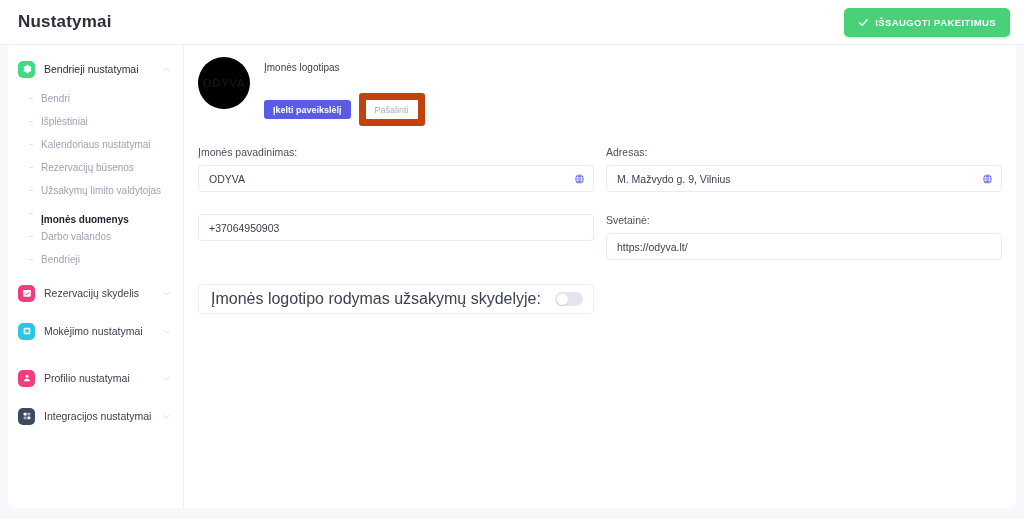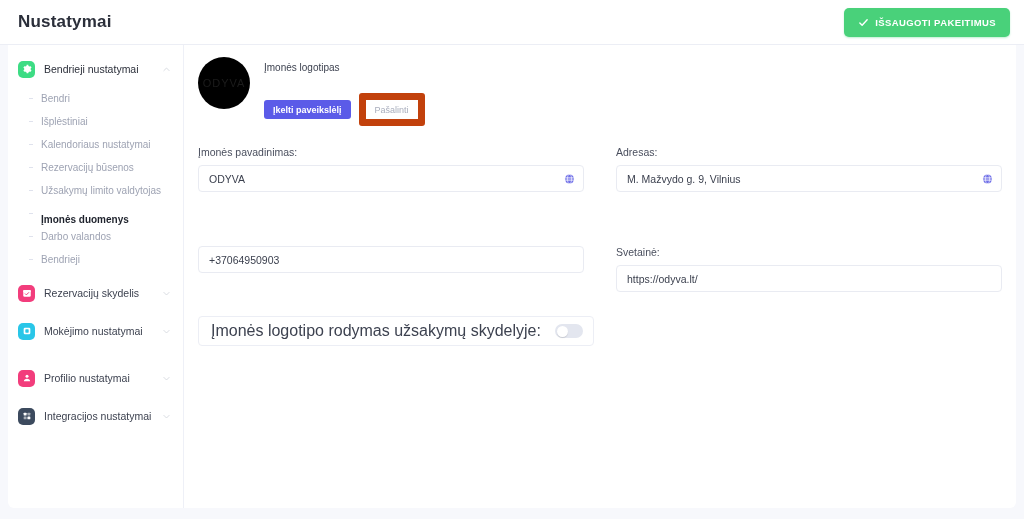--- a/index.html
+++ b/index.html
@@ -130,21 +130,20 @@
     border: 7px solid #c2410c; border-radius: 3px;
     font-size: 9px; cursor: pointer;
     display: flex; align-items: center;
   }
 
   .field-grid {
     display: grid;
     grid-template-columns: 1fr 1fr;
     column-gap: 12px;
     row-gap: 0;
-    gap: 32px;
   }
   .field { margin-bottom: 22px; }
   .field .f-label {
     display: block;
     font-size: 10.5px; color: #4a4f5e;
     margin-bottom: 7px;
   }
   .input-wrap { position: relative; }
   .input-wrap input {
     width: 100%; height: 27px;

